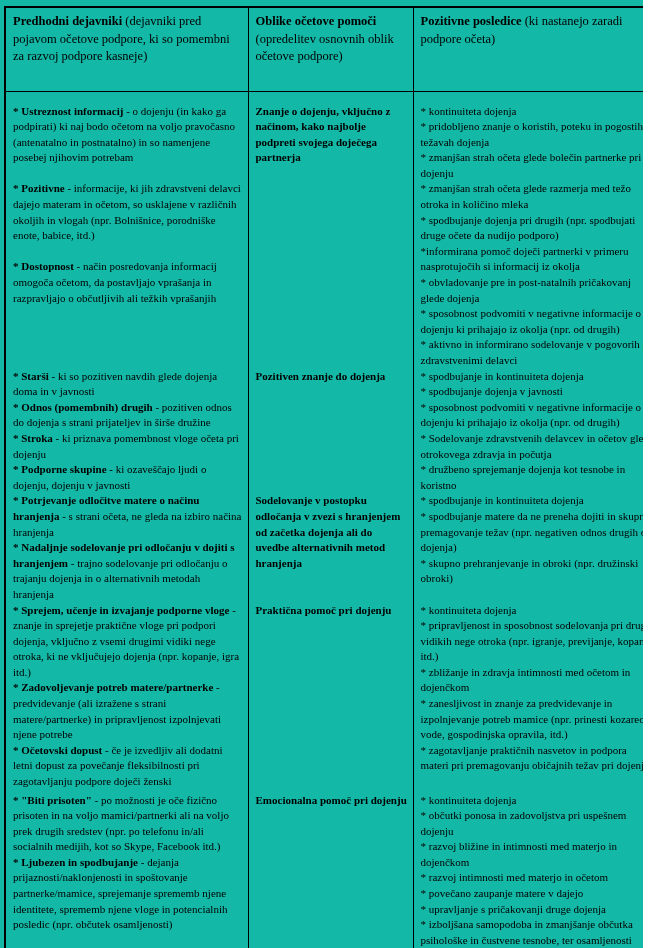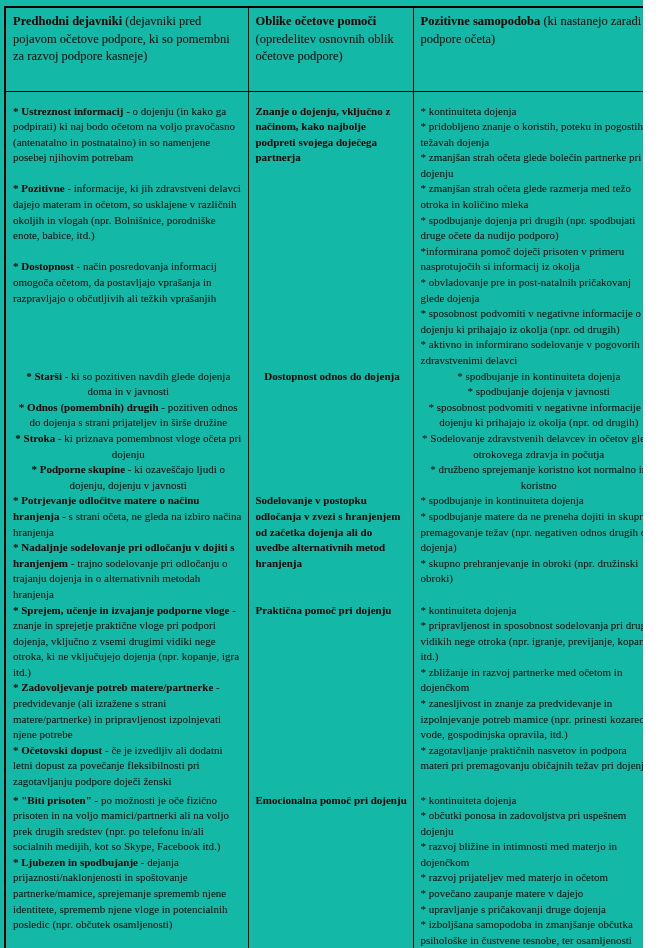--- a/index.html
+++ b/index.html
@@ -21,21 +21,21 @@
   th .b { font-weight:bold; }
   th:last-child, td:last-child { border-right:none; }
   td {
     border-right:1.5px solid #000;
     vertical-align:top;
     font-size:11px; line-height:15.6px;
     padding:0 4px 0 7px;
     box-sizing:border-box;
   }
   tr.r1 td { padding-top:12px; height:264px;margin-top:40px; }
-  tr.r2 td { height:123px;text-align:center; }
+  tr.r2 td { height:123px; }
   tr.r3 td { height:107px; }
   tr.r4 td { height:190px; }
   tr.r5 td { height:163px; }
   td .item { margin:0; }
   td.gap .item + .item { margin-top:15.6px; }
   td.form .item { font-weight:bold; }
 </style>
 </head>
 <body>
 
@@ -43,61 +43,61 @@
   <table class="tbl">
     <colgroup>
         <col class="c1">
         <col class="c2">
         <col class="c3">
       </colgroup>
     <thead>
       <tr>
         <th><span class="b">Predhodni dejavniki</span> <span>(dejavniki pred pojavom očetove podpore, ki so pomembni za razvoj podpore kasneje)</span></th>
         <th><span class="b">Oblike očetove pomoči</span> <span>(opredelitev osnovnih oblik očetove podpore)</span></th>
-        <th><span class="b">Pozitivne samopodoba</span> <span>(ki nastanejo zaradi podpore očeta)</span></th>
+        <th><span class="b">Pozitivne posledice</span> <span>(ki nastanejo zaradi podpore očeta)</span></th>
       </tr>
     </thead>
     <tbody>
         <tr class="r1">
           <td class="gap">
             <div class="item"><b>* Ustreznost informacij</b> - o dojenju (in kako ga podpirati) ki naj bodo očetom na voljo pravočasno (antenatalno in postnatalno) in so namenjene posebej njihovim potrebam</div>
             <div class="item"><b>* Pozitivne</b> - informacije, ki jih zdravstveni delavci dajejo materam in očetom, so usklajene v različnih okoljih in vlogah (npr. Bolnišnice, porodniške enote, babice, itd.)</div>
             <div class="item"><b>* Dostopnost</b> - način posredovanja informacij omogoča očetom, da postavljajo vprašanja in razpravljajo o občutljivih ali težkih vprašanjih</div>
           </td>
           <td class="form">
             <div class="item">Znanje o dojenju, vključno z načinom, kako najbolje podpreti svojega doječega partnerja</div>
           </td>
           <td>
             <div class="item">* kontinuiteta dojenja</div>
             <div class="item">* pridobljeno znanje o koristih, poteku in pogostih težavah dojenja</div>
             <div class="item">* zmanjšan strah očeta glede bolečin partnerke pri dojenju</div>
             <div class="item">* zmanjšan strah očeta glede razmerja med težo otroka in količino mleka</div>
             <div class="item">* spodbujanje dojenja pri drugih (npr. spodbujati druge očete da nudijo podporo)</div>
-            <div class="item">*informirana pomoč doječi prisoten v primeru nasprotujočih si informacij iz okolja</div>
+            <div class="item">*informirana pomoč doječi partnerki v primeru nasprotujočih si informacij iz okolja</div>
             <div class="item">* obvladovanje pre in post-natalnih pričakovanj glede dojenja</div>
             <div class="item">* sposobnost podvomiti v negativne informacije o dojenju ki prihajajo iz okolja (npr. od drugih)</div>
             <div class="item">* aktivno in informirano sodelovanje v pogovorih z zdravstvenimi delavci</div>
           </td>
         </tr>
         <tr class="r2">
           <td>
             <div class="item"><b>* Starši</b> - ki so pozitiven navdih glede dojenja doma in v javnosti</div>
             <div class="item"><b>* Odnos (pomembnih) drugih</b> - pozitiven odnos do dojenja s strani prijateljev in širše družine</div>
             <div class="item"><b>* Stroka</b> - ki priznava pomembnost vloge očeta pri dojenju</div>
             <div class="item"><b>* Podporne skupine</b> - ki ozaveščajo ljudi o dojenju, dojenju v javnosti</div>
           </td>
           <td class="form">
-            <div class="item">Dostopnost odnos do dojenja</div>
+            <div class="item">Pozitiven znanje do dojenja</div>
           </td>
           <td>
             <div class="item">* spodbujanje in kontinuiteta dojenja</div>
             <div class="item">* spodbujanje dojenja v javnosti</div>
             <div class="item">* sposobnost podvomiti v negativne informacije o dojenju ki prihajajo iz okolja (npr. od drugih)</div>
             <div class="item">* Sodelovanje zdravstvenih delavcev in očetov glede otrokovega zdravja in počutja</div>
-            <div class="item">* družbeno sprejemanje koristno kot normalno in koristno</div>
+            <div class="item">* družbeno sprejemanje dojenja kot tesnobe in koristno</div>
           </td>
         </tr>
         <tr class="r3">
           <td>
             <div class="item"><b>* Potrjevanje odločitve matere o načinu hranjenja</b> - s strani očeta, ne gleda na izbiro načina hranjenja</div>
             <div class="item"><b>* Nadaljnje sodelovanje pri odločanju v dojiti s hranjenjem</b> - trajno sodelovanje pri odločanju o trajanju dojenja in o alternativnih metodah hranjenja</div>
           </td>
           <td class="form">
             <div class="item">Sodelovanje v postopku odločanja v zvezi s hranjenjem od začetka dojenja ali do uvedbe alternativnih metod hranjenja</div>
           </td>
@@ -112,38 +112,38 @@
             <div class="item"><b>* Sprejem, učenje in izvajanje podporne vloge</b> - znanje in sprejetje praktične vloge pri podpori dojenja, vključno z vsemi drugimi vidiki nege otroka, ki ne vključujejo dojenja (npr. kopanje, igra itd.)</div>
             <div class="item"><b>* Zadovoljevanje potreb matere/partnerke</b> - predvidevanje (ali izražene s strani matere/partnerke) in pripravljenost izpolnjevati njene potrebe</div>
             <div class="item"><b>* Očetovski dopust</b> - če je izvedljiv ali dodatni letni dopust za povečanje fleksibilnosti pri zagotavljanju podpore doječi ženski</div>
           </td>
           <td class="form">
             <div class="item">Praktična pomoč pri dojenju</div>
           </td>
           <td>
             <div class="item">* kontinuiteta dojenja</div>
             <div class="item">* pripravljenost in sposobnost sodelovanja pri drugih vidikih nege otroka (npr. igranje, previjanje, kopanje itd.)</div>
-            <div class="item">* zbližanje in razvoj partnerke med očetom in dojenčkom</div>
+            <div class="item">* zbližanje in zdravja intimnosti med očetom in dojenčkom</div>
             <div class="item">* zanesljivost in znanje za predvidevanje in izpolnjevanje potreb mamice (npr. prinesti kozarec vode, gospodinjska opravila, itd.)</div>
             <div class="item">* zagotavljanje praktičnih nasvetov in podpora materi pri premagovanju običajnih težav pri dojenju</div>
           </td>
         </tr>
         <tr class="r5">
           <td>
             <div class="item"><b>* "Biti prisoten"</b> - po možnosti je oče fizično prisoten in na voljo mamici/partnerki ali na voljo prek drugih sredstev (npr. po telefonu in/ali socialnih medijih, kot so Skype, Facebook itd.)</div>
             <div class="item"><b>* Ljubezen in spodbujanje</b> - dejanja prijaznosti/naklonjenosti in spoštovanje partnerke/mamice, sprejemanje sprememb njene identitete, sprememb njene vloge in potencialnih posledic (npr. občutek osamljenosti)</div>
           </td>
           <td class="form">
             <div class="item">Emocionalna pomoč pri dojenju</div>
           </td>
           <td>
             <div class="item">* kontinuiteta dojenja</div>
             <div class="item">* občutki ponosa in zadovoljstva pri uspešnem dojenju</div>
             <div class="item">* razvoj bližine in intimnosti med materjo in dojenčkom</div>
-            <div class="item">* razvoj prijateljev med materjo in očetom</div>
+            <div class="item">* razvoj intimnosti med materjo in očetom</div>
             <div class="item">* povečano zaupanje matere v dajejo</div>
             <div class="item">* upravljanje s pričakovanji druge dojenja</div>
             <div class="item">* izboljšana samopodoba in zmanjšanje občutka psihološke in čustvene tesnobe, ter osamljenosti</div>
           </td>
         </tr>
       </tbody>
   </table>
 </div>
 
 </body></html>

